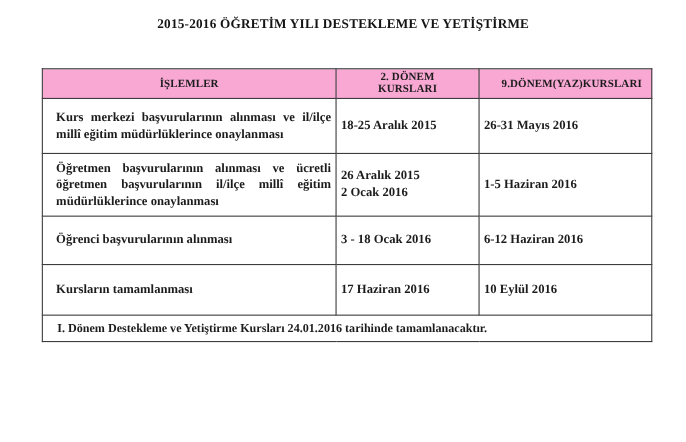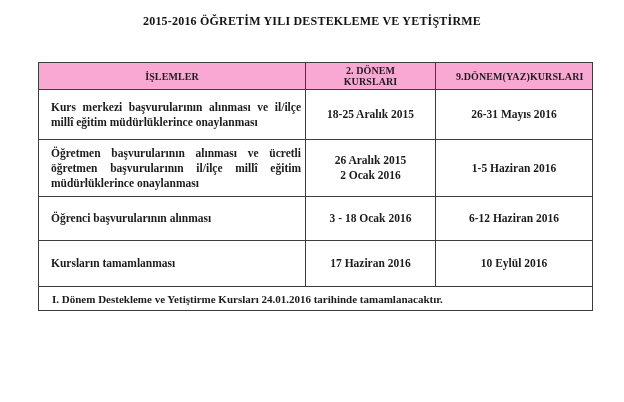--- a/index.html
+++ b/index.html
@@ -52,21 +52,21 @@
   .islem-cell {
     text-align: left;
     padding: 5px 4px 5px 12px;
     line-height: 15px;
   }
   .islem-cell.justify {
     text-align: justify;
     text-justify: inter-word;
   }
   .date-cell {
-    text-align: center;
+    text-align: left;
     white-space: pre-line;
     line-height: 15px;
     padding: 0 4px;
   }
   .footer-cell {
     text-align: left;
     padding: 4px 8px 4px 13px;
     height: 24px;
     font-size: 11px;
   }

